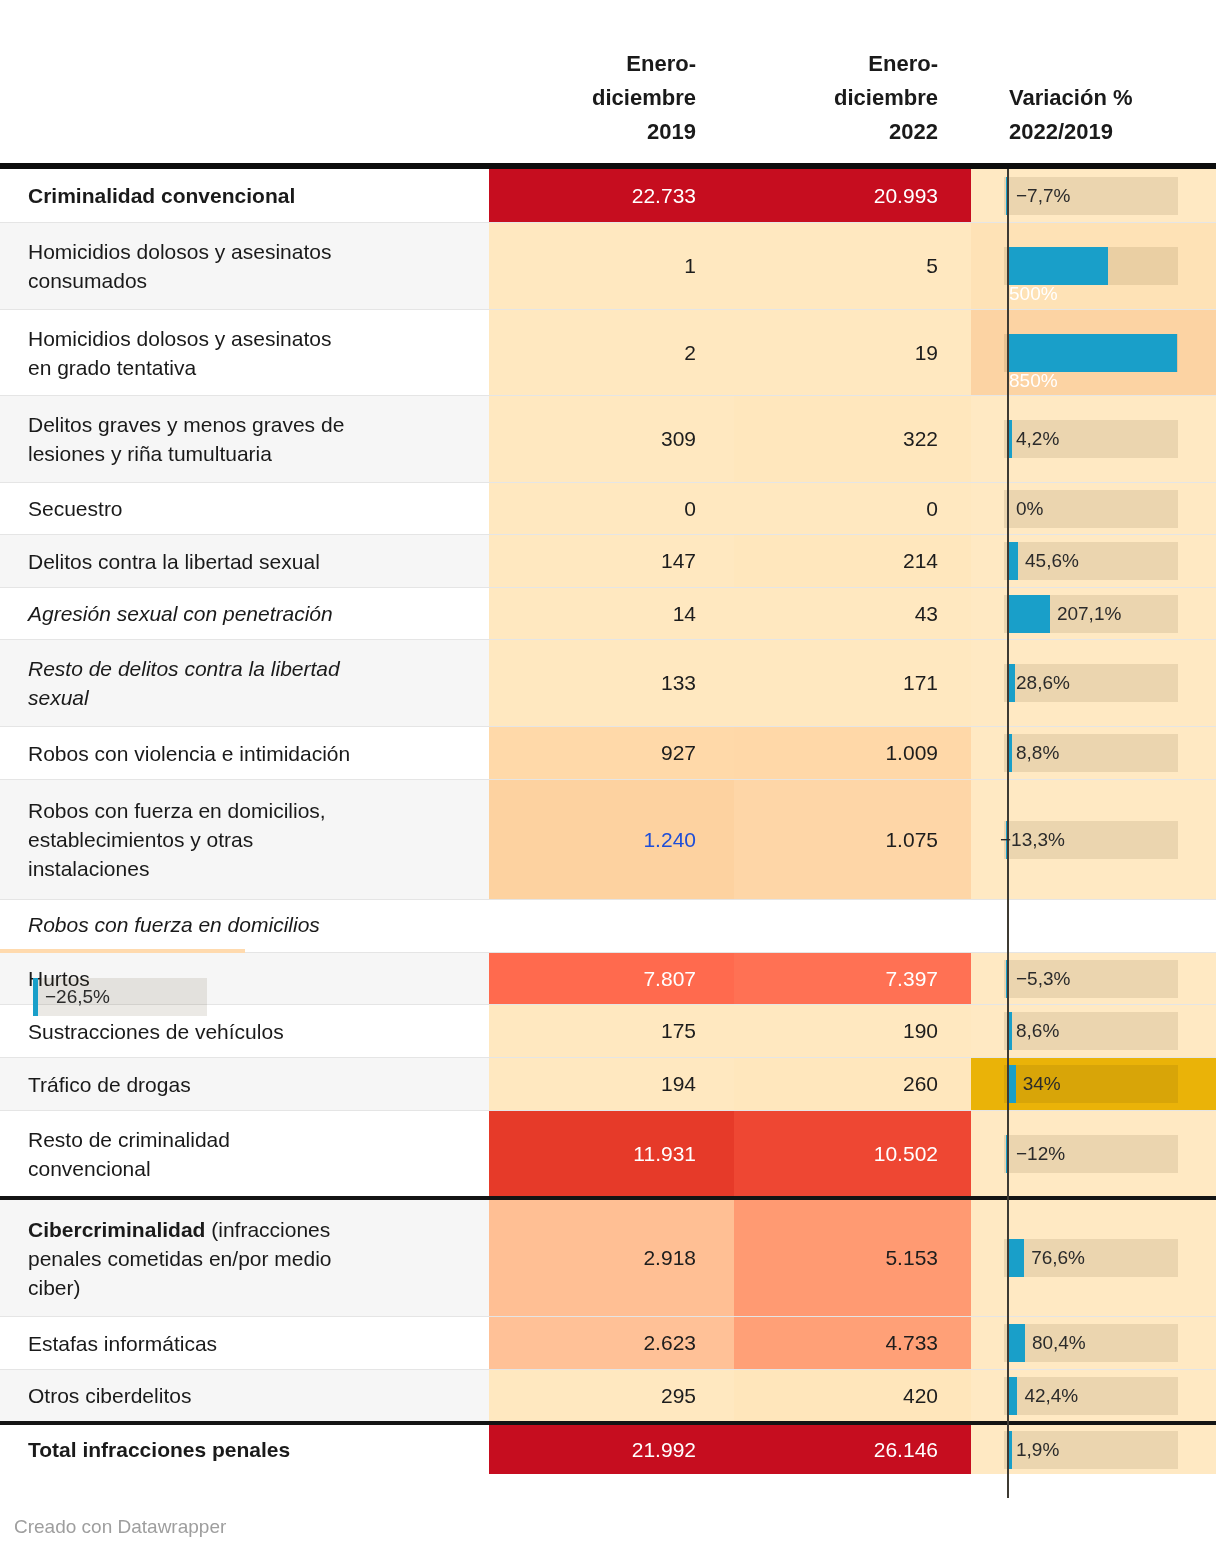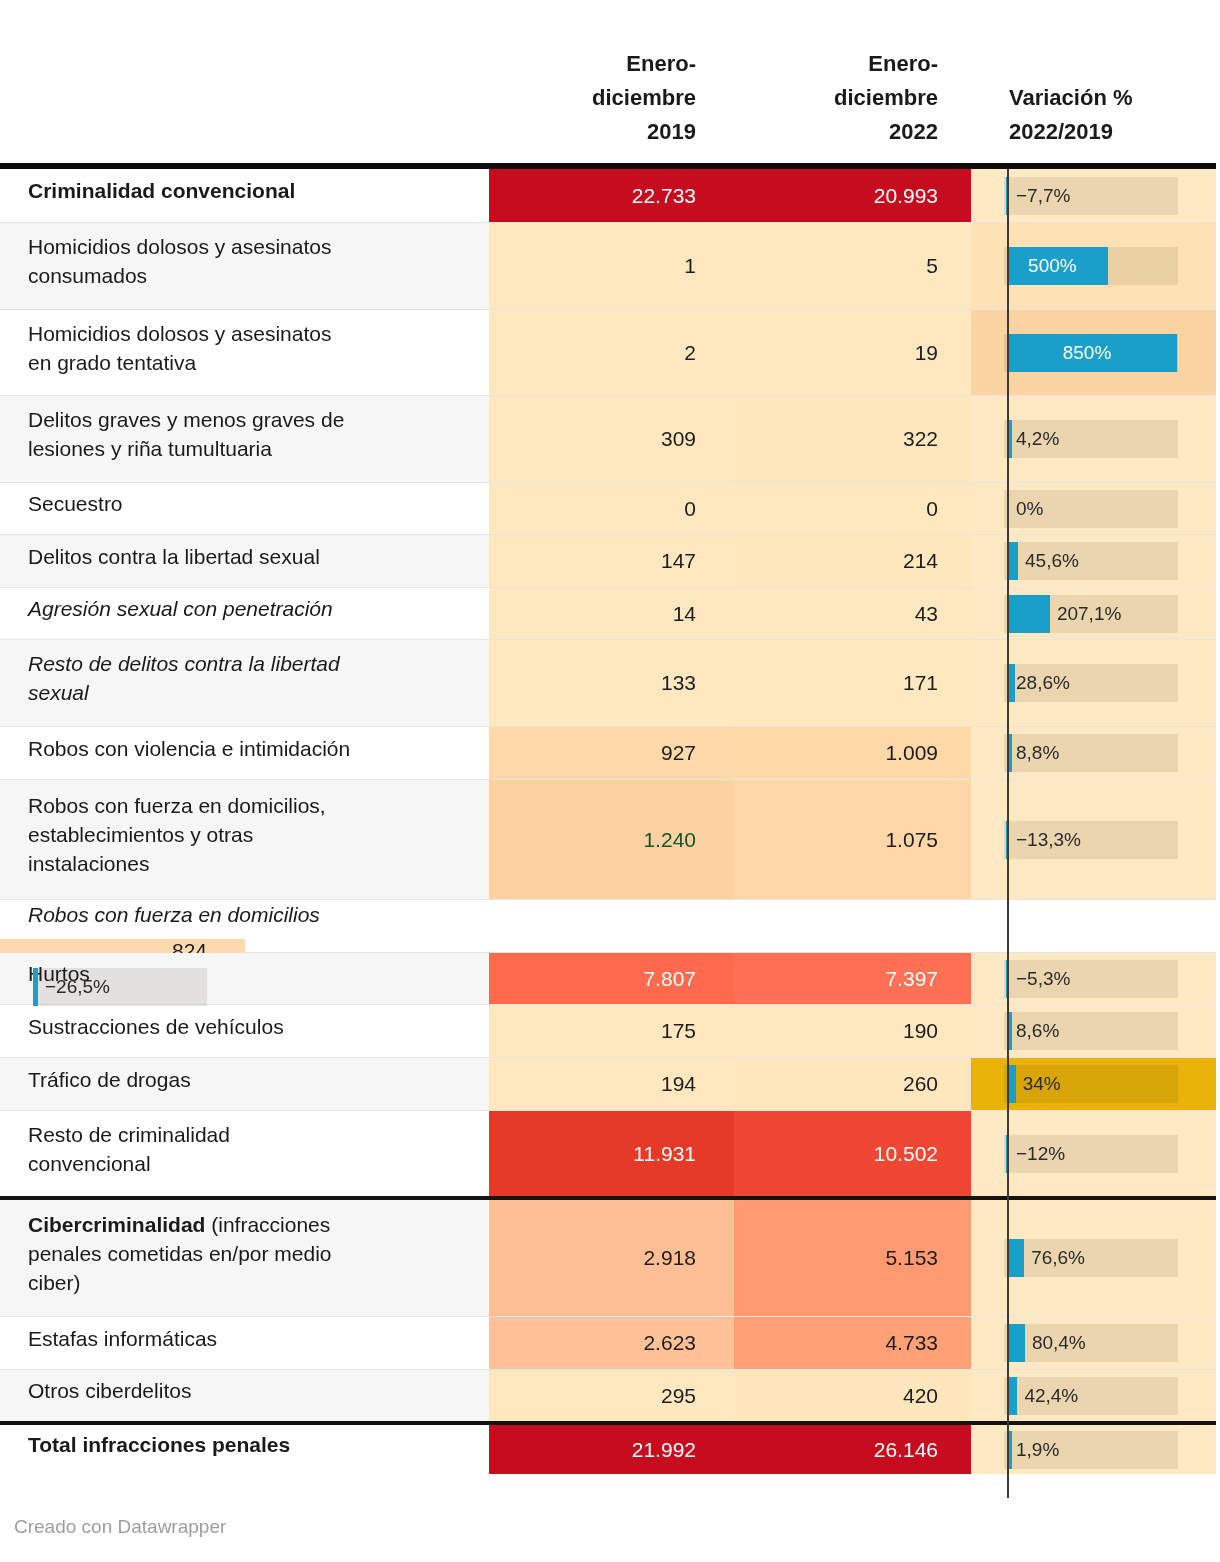--- a/index.html
+++ b/index.html
@@ -11,32 +11,32 @@
   .hc0{width:489px;}
   .hc1{width:245px;text-align:right;padding-right:38px;}
   .hc2{width:237px;text-align:right;padding-right:33px;}
   .hc3{width:245px;text-align:left;padding-left:38px;}
   
   .rows{position:relative;}
   .row{display:flex;box-sizing:border-box;}
   .row.thin{border-top:1px solid rgba(0,0,0,0.10);}
   .row.thick{border-top:4px solid #141414;}
   .c{box-sizing:border-box;display:flex;align-items:center;}
-  .lab{width:489px;padding:0 22px 10px 28px;font-size:21px;line-height:29px;white-space:pre-line;}
+  .lab{width:489px;padding:10px 22px 10px 28px;font-size:21px;line-height:29px;white-space:pre-line;}
   .lab.zebra{background:#f6f6f6;}
   .lab .b{font-weight:bold;}
   .lab.it{font-style:italic;}
   .num{font-size:21px;justify-content:flex-end;}
   .n1{width:245px;padding-right:38px;}
   .n2{width:237px;padding-right:33px;}
   .varc{width:245px;position:relative;}
   .track{position:absolute;left:33px;width:174px;height:38px;top:50%;margin-top:-19px;background:rgba(70,50,10,0.105);}
   .bar{position:absolute;height:38px;top:50%;margin-top:-19px;z-index:2;}
   .vtxt{position:absolute;top:50%;transform:translateY(-50%);font-size:19px;color:#2b2b2b;z-index:6;white-space:nowrap;}
-  .vtxt.inside{color:#ffffff;text-align:center;}
+  .vtxt.inside{color:#ffffff;text-align:left;margin-top:28px;}
   .axis{position:absolute;left:1007px;width:2px;background:#3e3a33;z-index:5;}
   .footer{position:absolute;left:14px;top:1516px;font-size:19px;color:#9e9e9e;}
 </style>
 </head>
 <body>
 
 <div class="tbl">
   <div class="hdr">
     <div class="hcell hc0"></div>
     <div class="hcell hc1">Enero-
@@ -139,26 +139,26 @@
         <div class="c varc" style="background: rgb(255, 233, 195);">
           <div class="track"></div>
           <div class="bar" style="background: rgb(25, 159, 201); width: 3px; left: 38px;"></div>
           <div class="vtxt" style="left: 45px;">8,8%</div>
         </div>
       </div>
       <div class="row thin" style="height: 120px;">
         <div class="c lab zebra"><div>Robos con fuerza en domicilios,
 establecimientos y otras
 instalaciones</div></div>
-        <div class="c num n1" style="background: rgb(253, 210, 160); color: #14532d;">1.240</div>
+        <div class="c num n1" style="background: rgb(253, 210, 160); color: #1d4ed8;">1.240</div>
         <div class="c num n2" style="background: rgb(254, 214, 167); color: rgb(29, 29, 29);">1.075</div>
         <div class="c varc" style="background: rgb(255, 233, 195);">
           <div class="track"></div>
           <div class="bar" style="background: rgb(25, 159, 201); width: 3px; left: 35px;"></div>
-          <div class="vtxt" style="left: 45px;">−13,3%</div>
+          <div class="vtxt" style="left: 29px;">−13,3%</div>
         </div>
       </div>
       <div class="row thin" style="height: 53px; flex-direction: column;">
         <div class="c lab it"><div>Robos con fuerza en domicilios</div></div>
         <div class="c num n1" style="background: rgb(255, 218, 174); color: rgb(29, 29, 29);">824</div>
         <div class="c num n2" style="background: rgb(255, 225, 182); color: rgb(29, 29, 29);">606</div>
         <div class="c varc" style="background: rgb(255, 233, 195);">
           <div class="track"></div>
           <div class="bar" style="background: rgb(25, 159, 201); width: 5.23765px; left: 32.7624px;"></div>
           <div class="vtxt" style="left: 45px;">−26,5%</div>

